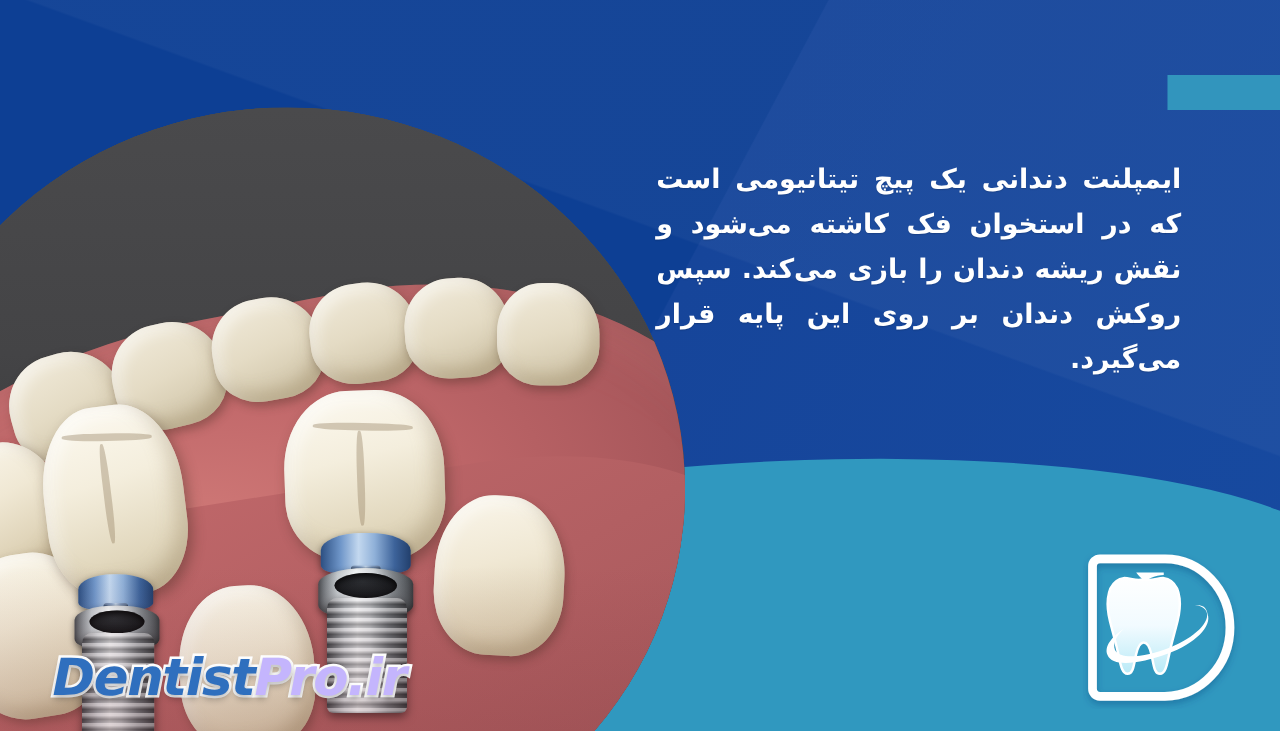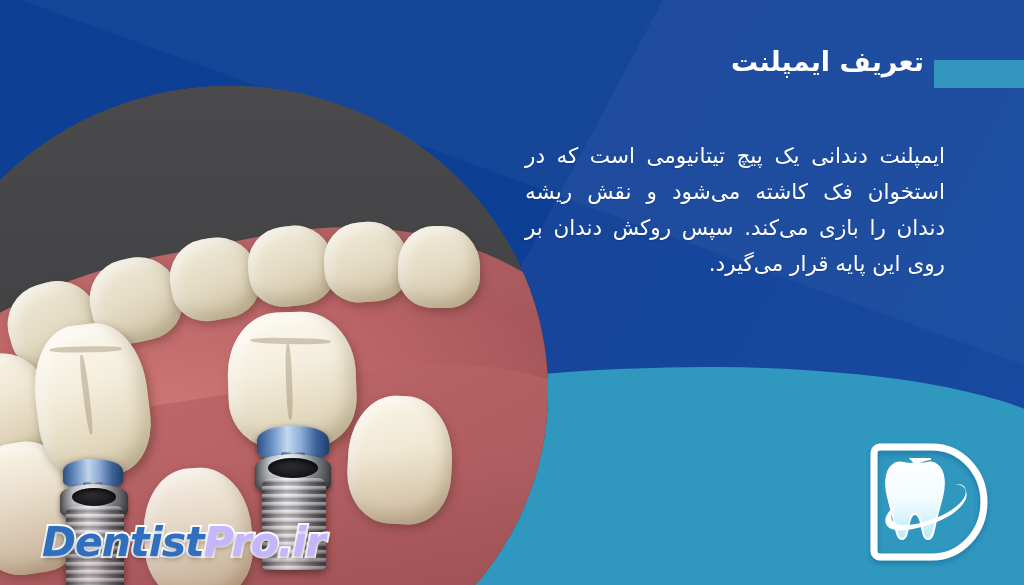--- a/index.html
+++ b/index.html
@@ -170,23 +170,22 @@
   
   .body-copy{
     position:absolute;
     right:79px;top:126px;
     width:420px;
     color:#ffffff;
     font-size:21.5px;
     line-height:36px;
     text-align:justify;
     direction:rtl;
-    font-weight:400;
+    font-weight:700;
     text-shadow:0 1px 1px rgba(0,0,0,.15);
-    margin-top:12px;
   }
   .body-copy p{margin:0;}
 
   
   .wordmark{
     position:absolute;
     left:42px;bottom:22px;
     font-size:41px;
     font-weight:bold;
     font-style:italic;
@@ -267,21 +266,20 @@
       <div class="screw-bore" style="left:356px;top:372px;width:50px;height:20px;"></div>
       <div class="screw" style="left:350px;top:392px;width:64px;height:92px;"></div>
 
       <div class="tooth" style="left:436px;top:310px;width:104px;height:128px;transform:rotate(3deg);"></div>
 
       <div class="ph-gum-shadow"></div>
     </div>
   </div>
 
   <div class="title-accent"></div>
-  <div class="title">تعریف ایمپلنت</div>
 
   <div class="body-copy">
     <p>ایمپلنت دندانی یک پیچ تیتانیومی است که در استخوان فک کاشته می‌شود و نقش ریشه دندان را بازی می‌کند. سپس روکش دندان بر روی این پایه قرار می‌گیرد.</p>
   </div>
 
   <div class="wordmark"><span class="wm-a">Dentist</span><span class="wm-b">Pro.ir</span></div>
 
   <div class="logo">
     <svg viewBox="0 0 130 130" xmlns="http://www.w3.org/2000/svg" aria-hidden="true">
       <defs>

